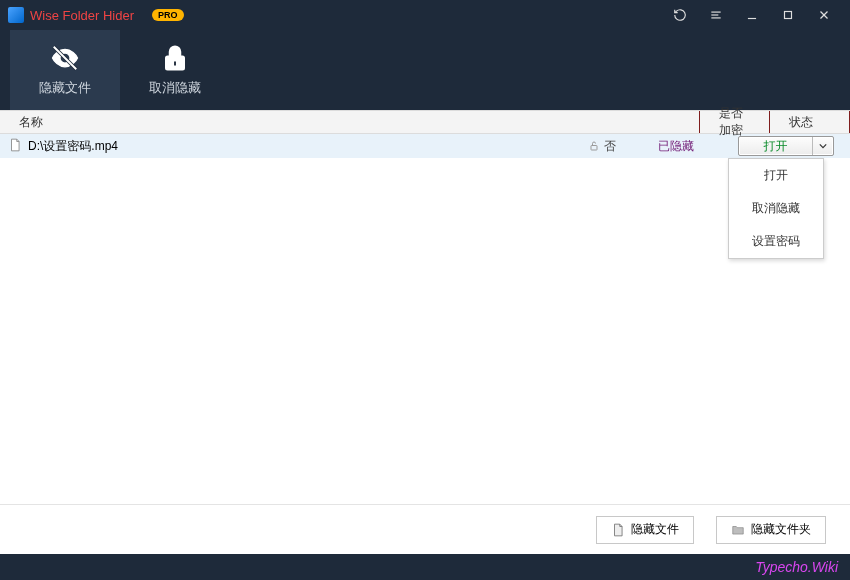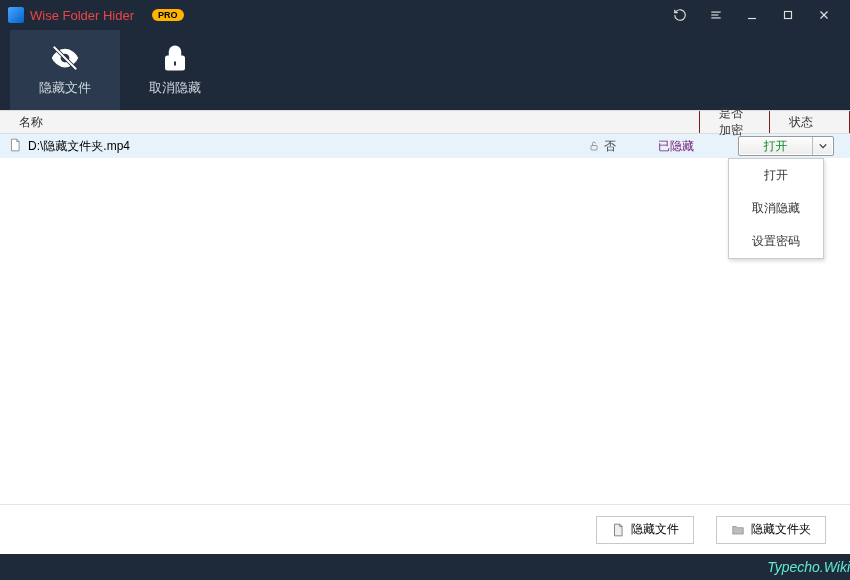--- a/index.html
+++ b/index.html
@@ -39,21 +39,21 @@
 .action-btn .caret { width: 20px; display: flex; align-items: center; justify-content: center; cursor: pointer; }
 .action-btn .caret svg { width: 8px; height: 8px; }
 
 .dropdown { position: absolute; right: 26px; top: 158px; width: 96px; background: #fff; border: 1px solid #ccc; box-shadow: 1px 2px 4px rgba(0,0,0,0.15); font-size: 12px; }
 .dropdown .item { padding: 8px 10px; text-align: center; cursor: pointer; color: #333; }
 
 .bottom-bar { position: absolute; bottom: 26px; left: 0; right: 0; height: 50px; border-top: 1px solid #e4e4e4; display: flex; align-items: center; justify-content: flex-end; gap: 22px; padding: 0 24px; background: #fff; }
 .bottom-btn { height: 28px; border: 1px solid #c8c8c8; background: #fff; display: flex; align-items: center; padding: 0 14px; font-size: 12px; cursor: pointer; gap: 6px; }
 .bottom-btn svg { width: 14px; height: 14px; }
 
-.watermark { position: absolute; bottom: 0; left: 0; right: 0; height: 26px; background: #1e2a3a; color: #5eead4; display: flex; align-items: center; justify-content: flex-end; padding: 0 0; font-size: 14px; font-family: Georgia, serif; font-style: italic; }
+.watermark { position: absolute; bottom: 0; left: 0; right: 0; height: 26px; background: #1e2a3a; color: #d946ef; display: flex; align-items: center; justify-content: flex-end; padding: 0 12px; font-size: 14px; font-family: Georgia, serif; font-style: italic; }
 </style>
 </head>
 <body>
 
 <div class="titlebar">
   <div class="app-icon"></div>
   <span class="title">Wise Folder Hider</span>
   <span class="pro-badge">PRO</span>
   <div class="spacer"></div>
   <div class="tb-btn">
@@ -114,21 +114,21 @@
 </div>
 
 <div class="row">
   <div class="cell col-name">
     <span class="file-icon">
       <svg viewBox="0 0 24 24" fill="none" stroke="#888" stroke-width="1.5">
           <path d="M6 2h9l4 4v16H6z" fill="#fff"></path>
           <path d="M15 2v4h4"></path>
         </svg>
     </span>
-    <span>D:\隐藏文件夹.mp4</span>
+    <span>D:\设置密码.mp4</span>
   </div>
   <div class="cell col-enc">
     <svg viewBox="0 0 24 24" fill="none" stroke="#9a9a9a" stroke-width="2">
         <rect x="6" y="11" width="12" height="9" rx="1"></rect>
         <path d="M9 11V7a3 3 0 0 1 6 0"></path>
       </svg>
     <span>否</span>
   </div>
   <div class="cell col-status">
     <span>已隐藏</span>

